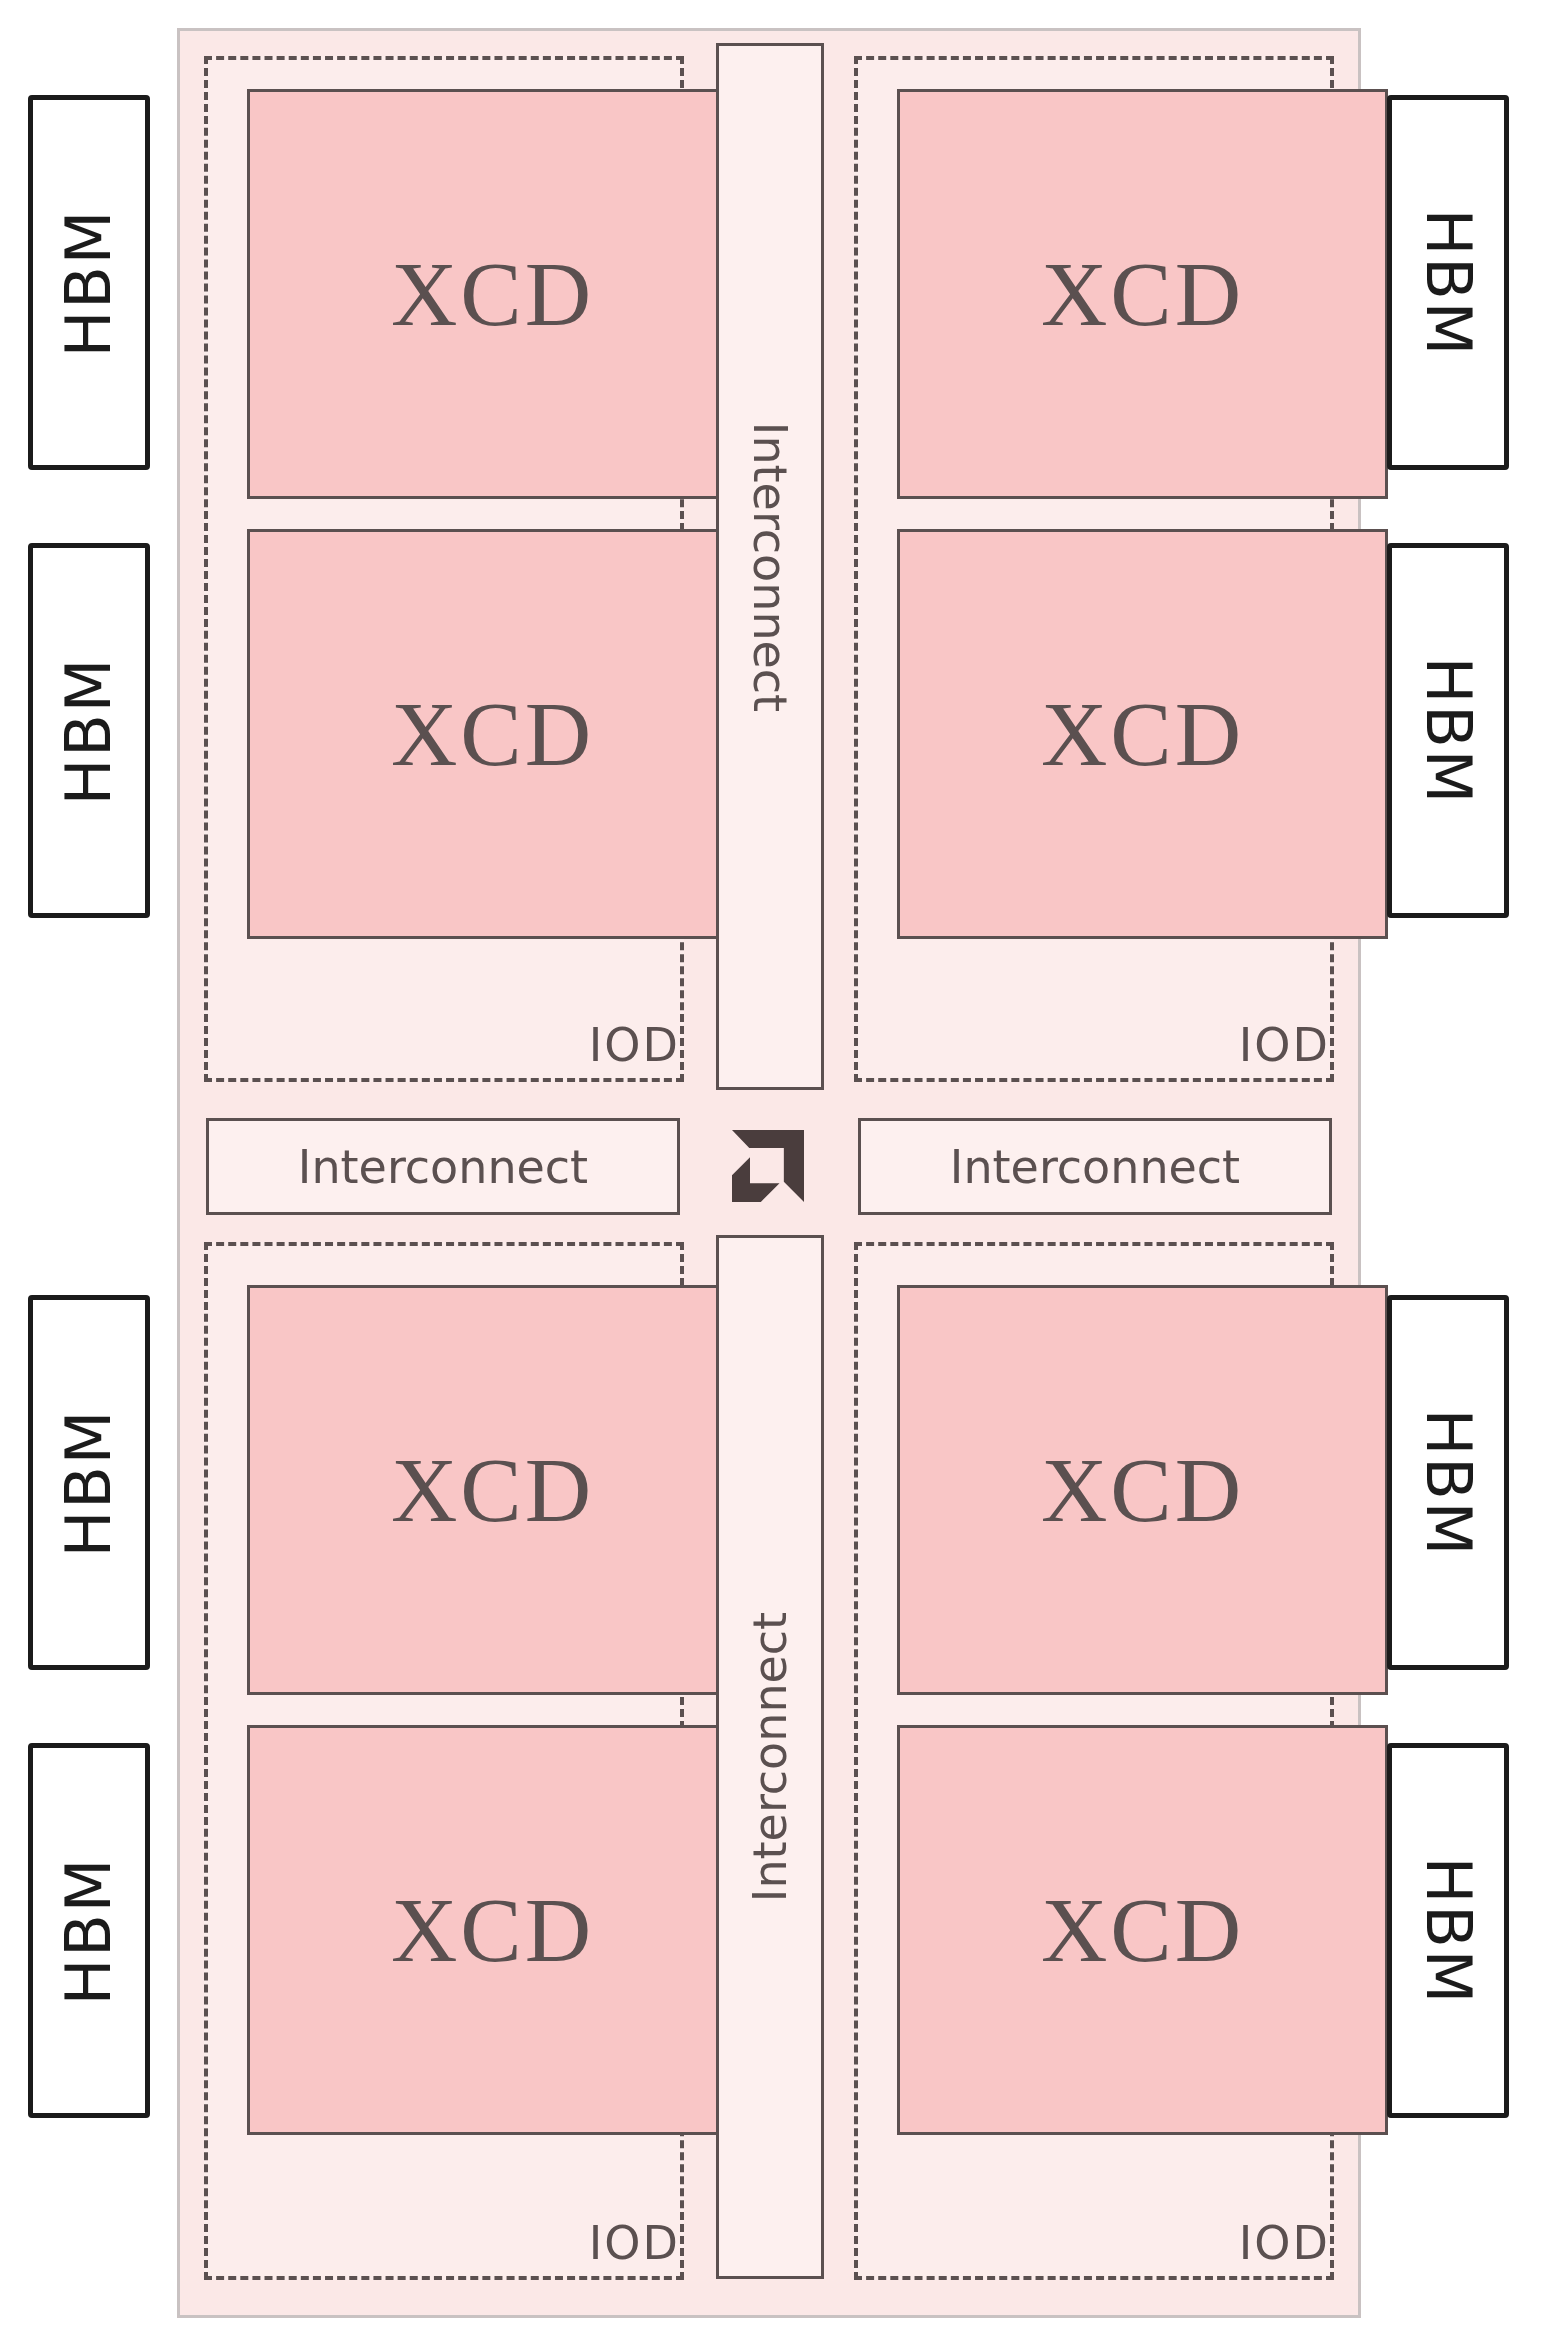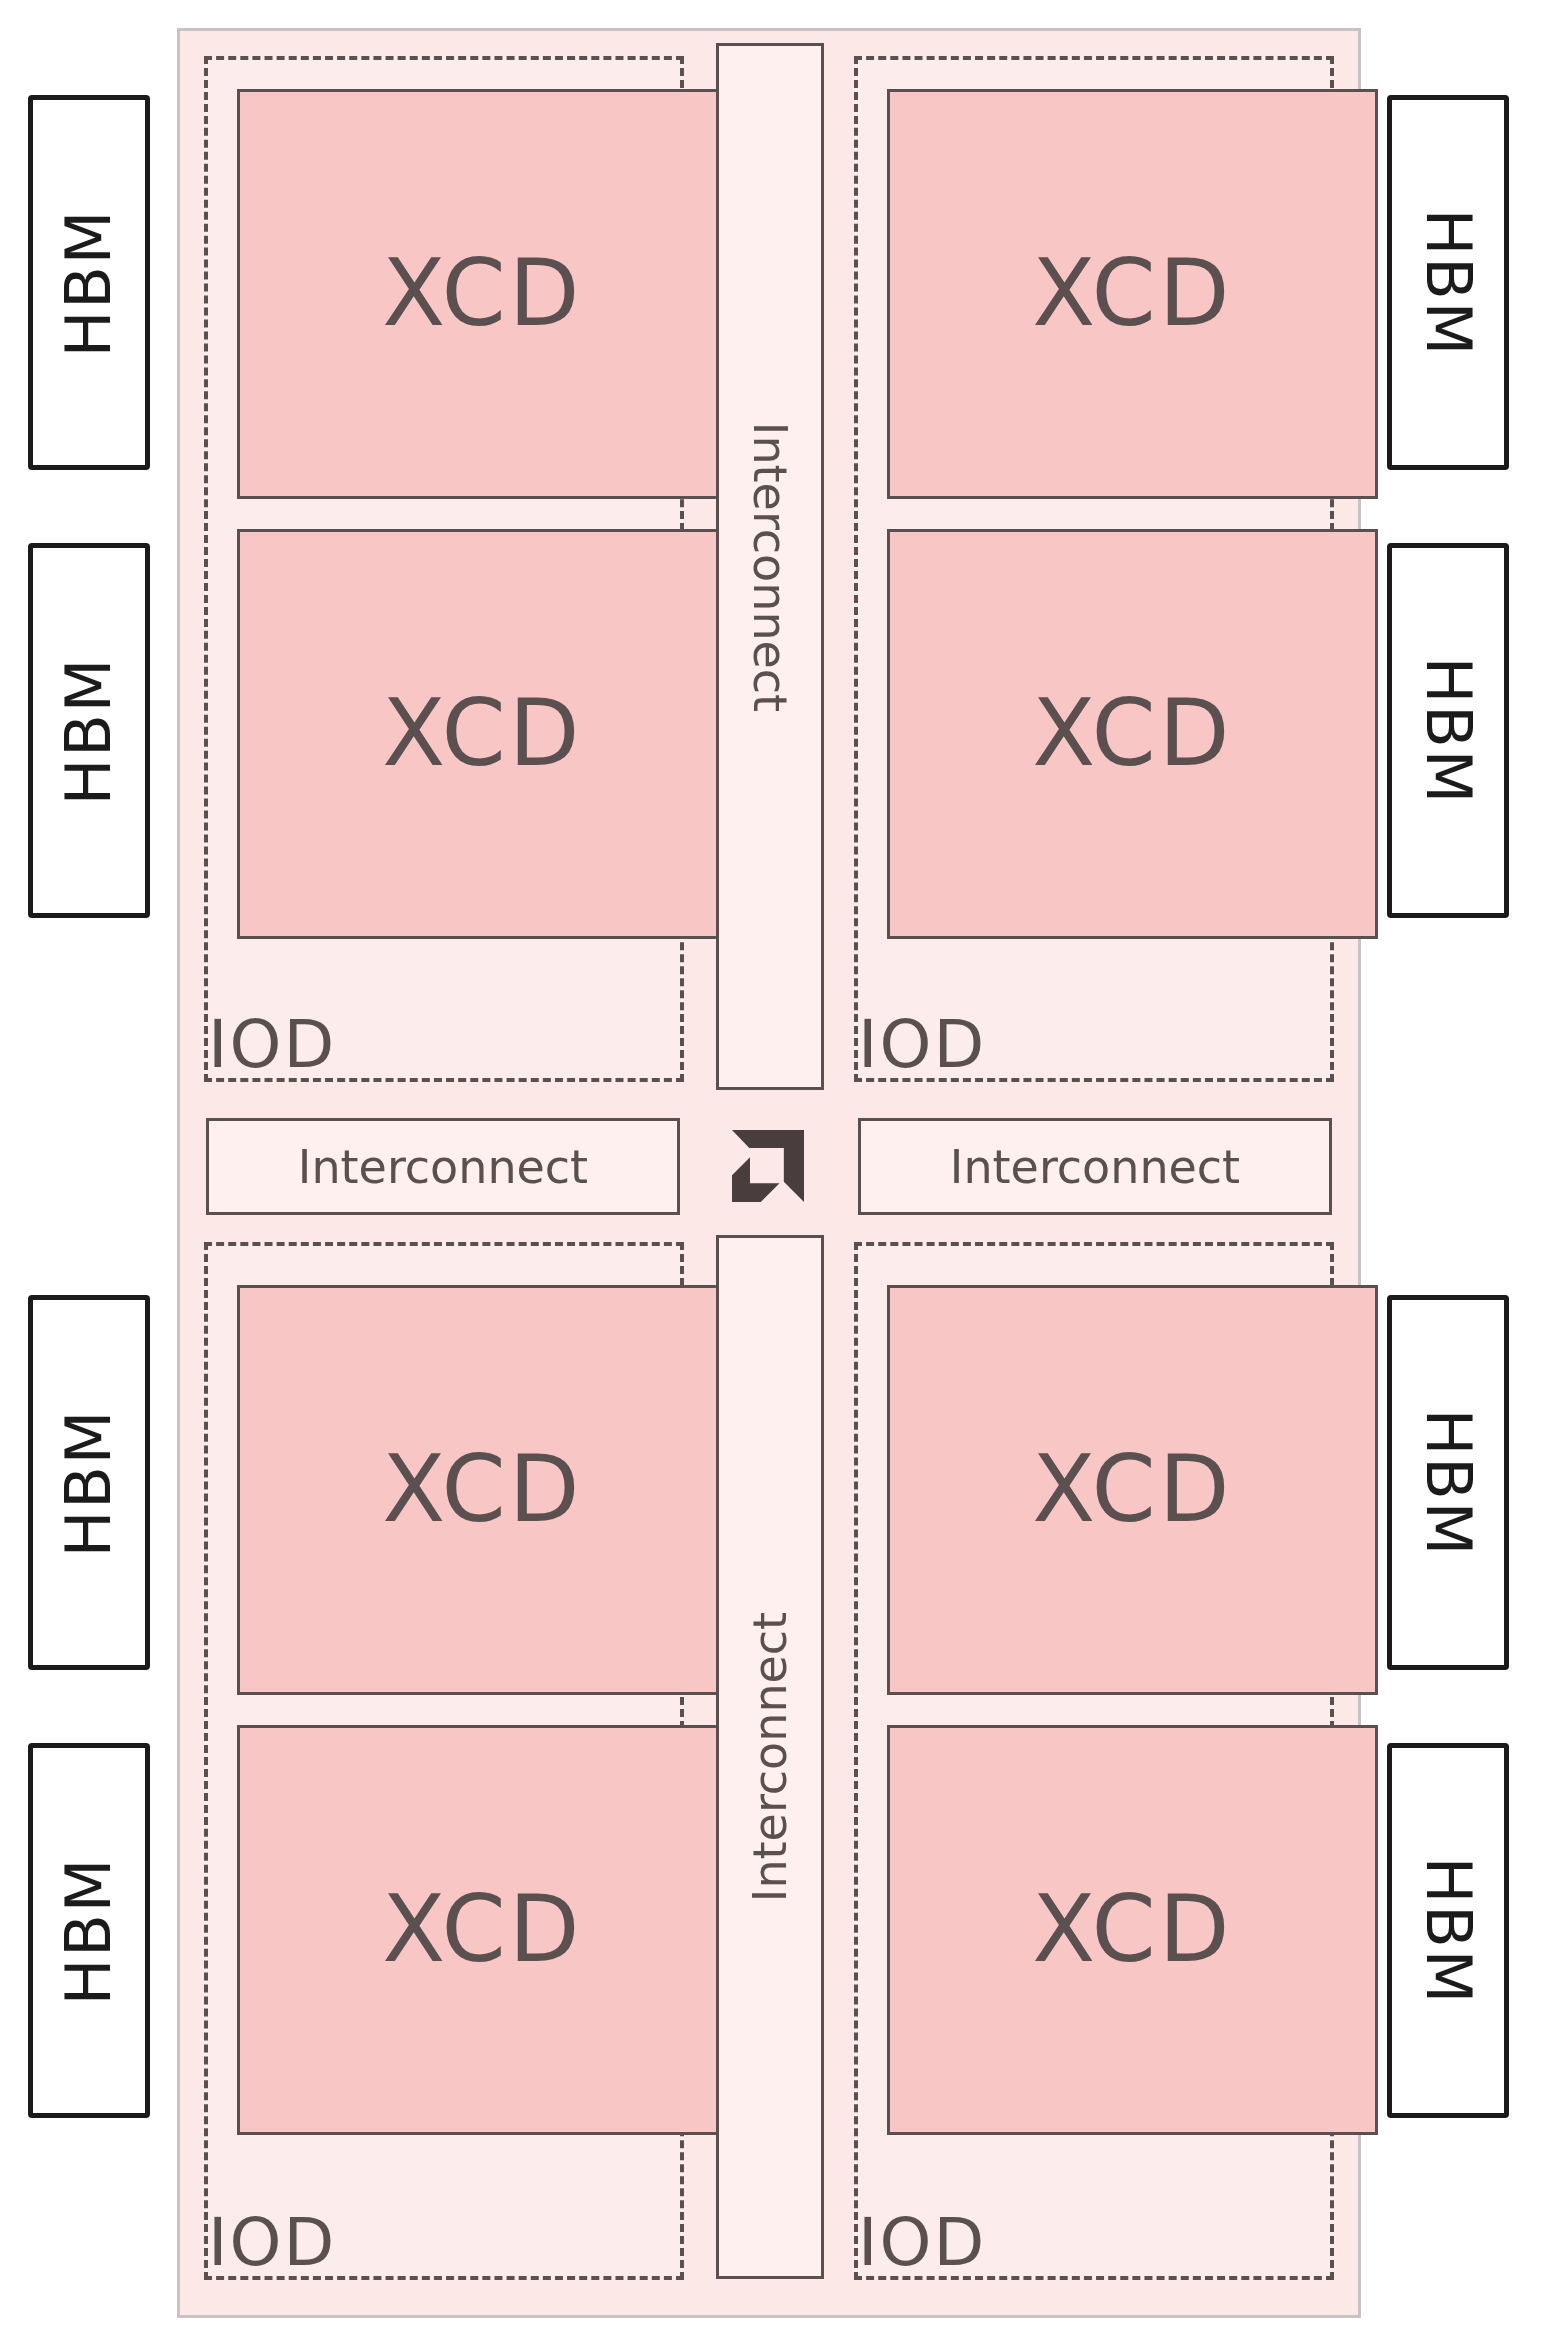--- a/index.html
+++ b/index.html
@@ -25,40 +25,40 @@
     width:480px;
     border:4px dashed #5b5050;
     background:#fcedec;
   }
   .q-tl { left:24px;  top:25px;   height:1026px; }
   .q-tr { left:674px; top:25px;   height:1026px; }
   .q-bl { left:24px;  top:1211px; height:1038px; }
   .q-br { left:674px; top:1211px; height:1038px; }
 
   .xcd {
-    position:absolute; left:29px;
+    position:absolute; left:39px;
     width:491px; height:410px;
     background:#f9c6c6;
     border:3px solid #5b5050;
-    display:flex; align-items:center; justify-content:center;
+    display:flex; align-items:center; justify-content:center;font-family:Liberation Serif, serif;
   }
   .q-tl .xcd-1, .q-tr .xcd-1 { top:29px; }
   .q-tl .xcd-2, .q-tr .xcd-2 { top:469px; }
   .q-bl .xcd-1, .q-br .xcd-1 { top:39px; }
   .q-bl .xcd-2, .q-br .xcd-2 { top:479px; }
 
   .xcd-label {
     font-size:92px; line-height:1;
     color:#5b5050; letter-spacing:3px;
   }
 
   .iod-label {
-    position:absolute; left:0; right:0; bottom:0;
-    text-align:left;
-    font-size:66px; line-height:1;
+    position:absolute; left:0; right:0; bottom:10px;
+    text-align:right;
+    font-size:46px; line-height:1;
     color:#5b5050; letter-spacing:2px;
   }
 
   
   .vbar, .hbar {
     position:absolute;
     background:#fdf0ef;
     border:3px solid #5b5050;
   }
   .vbar { width:108px; }

